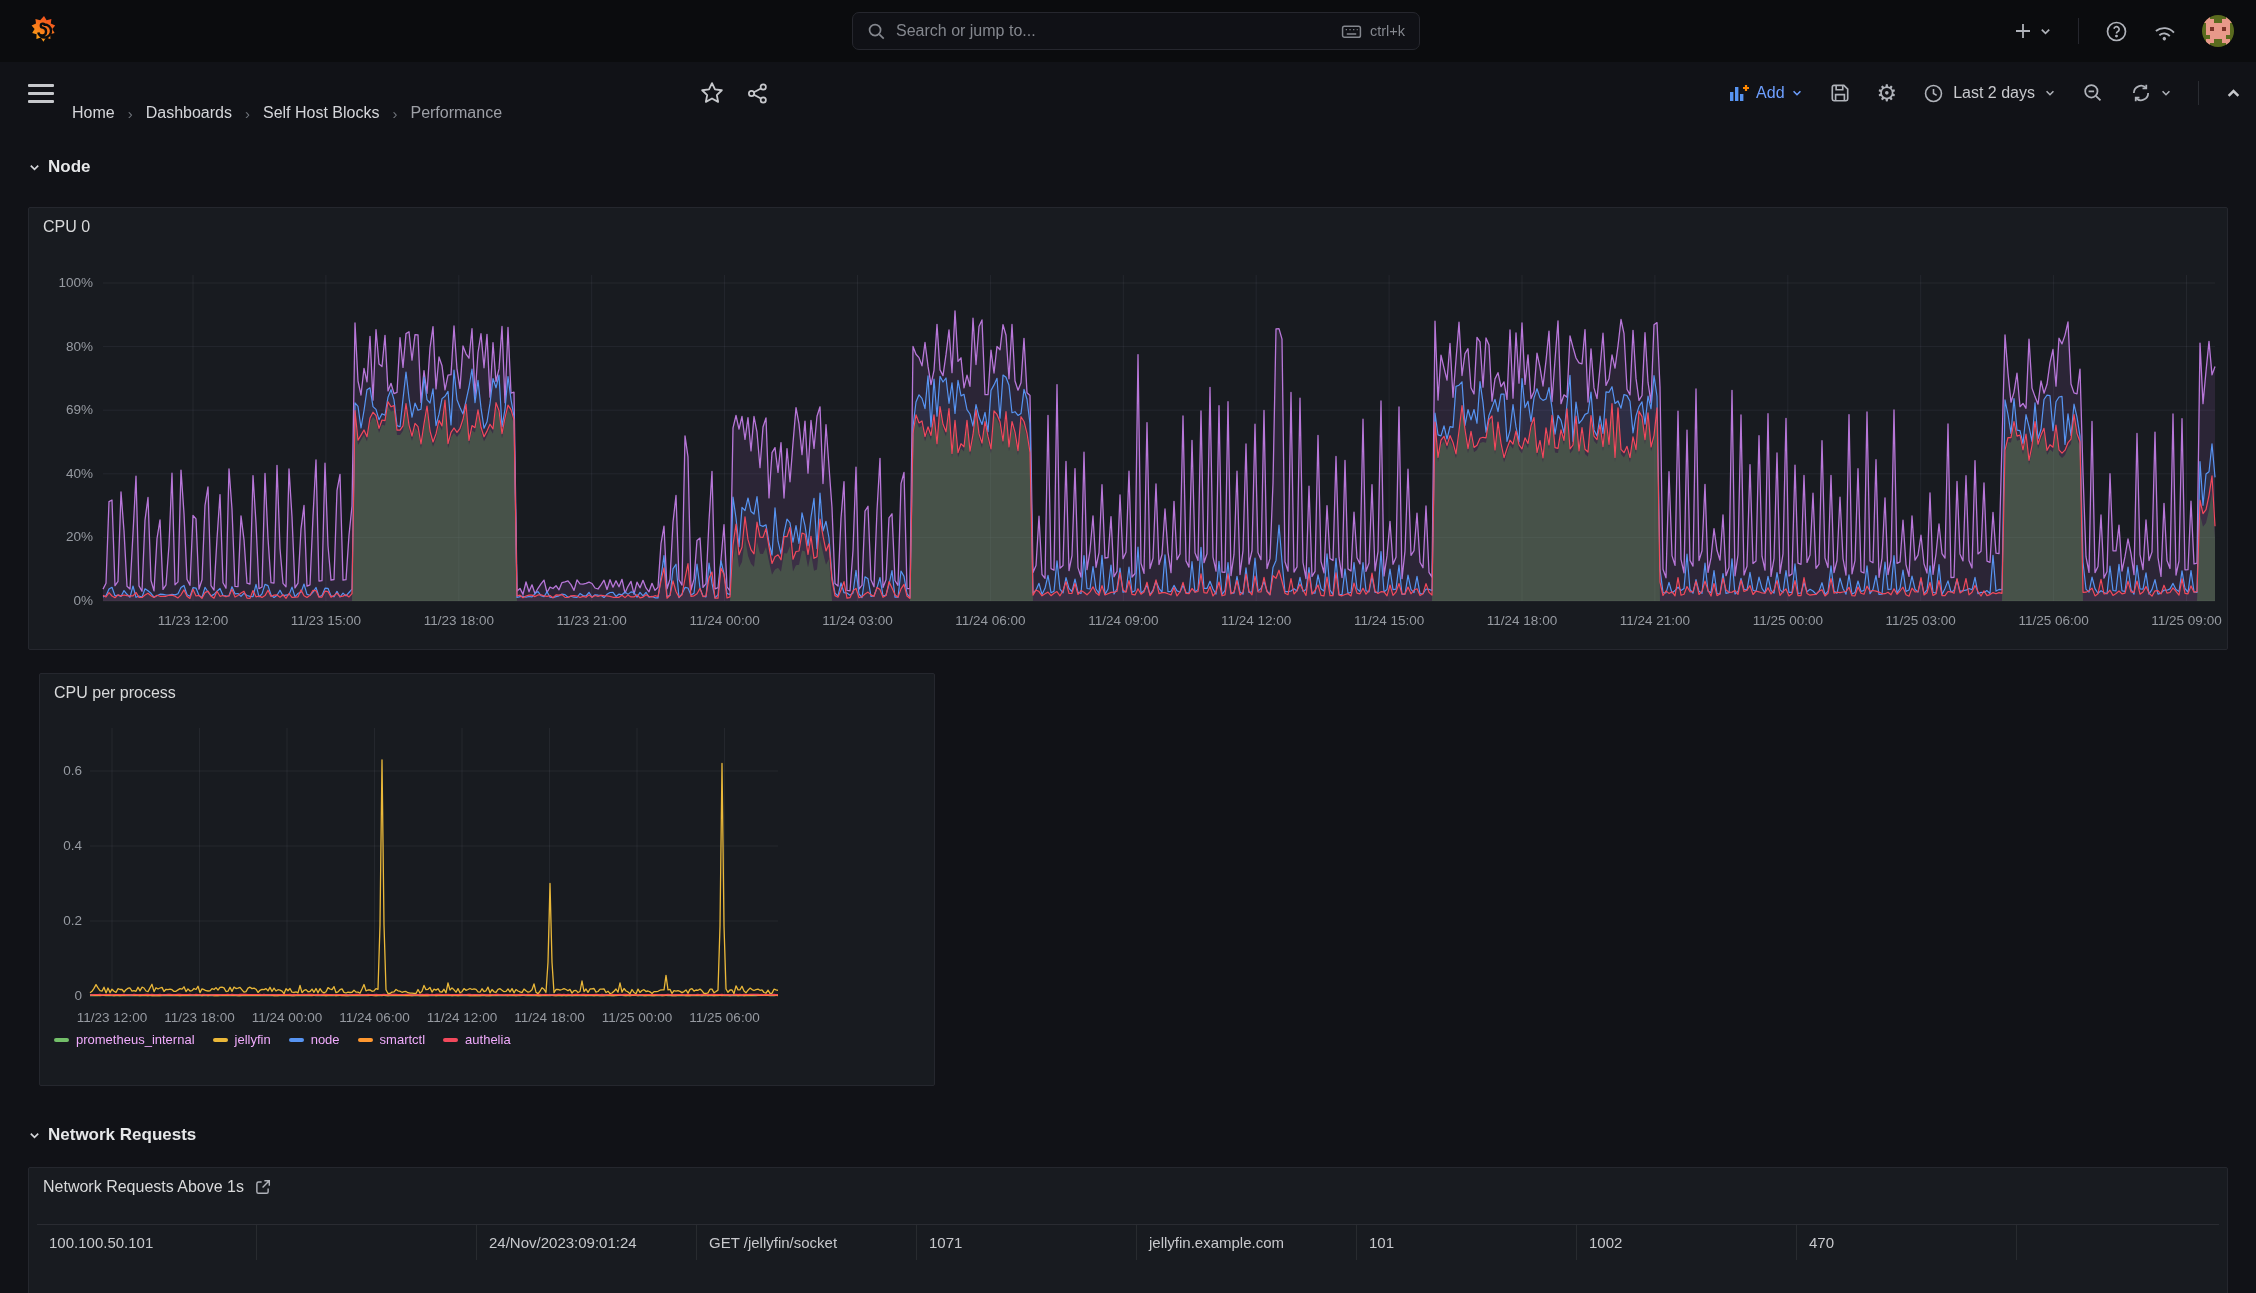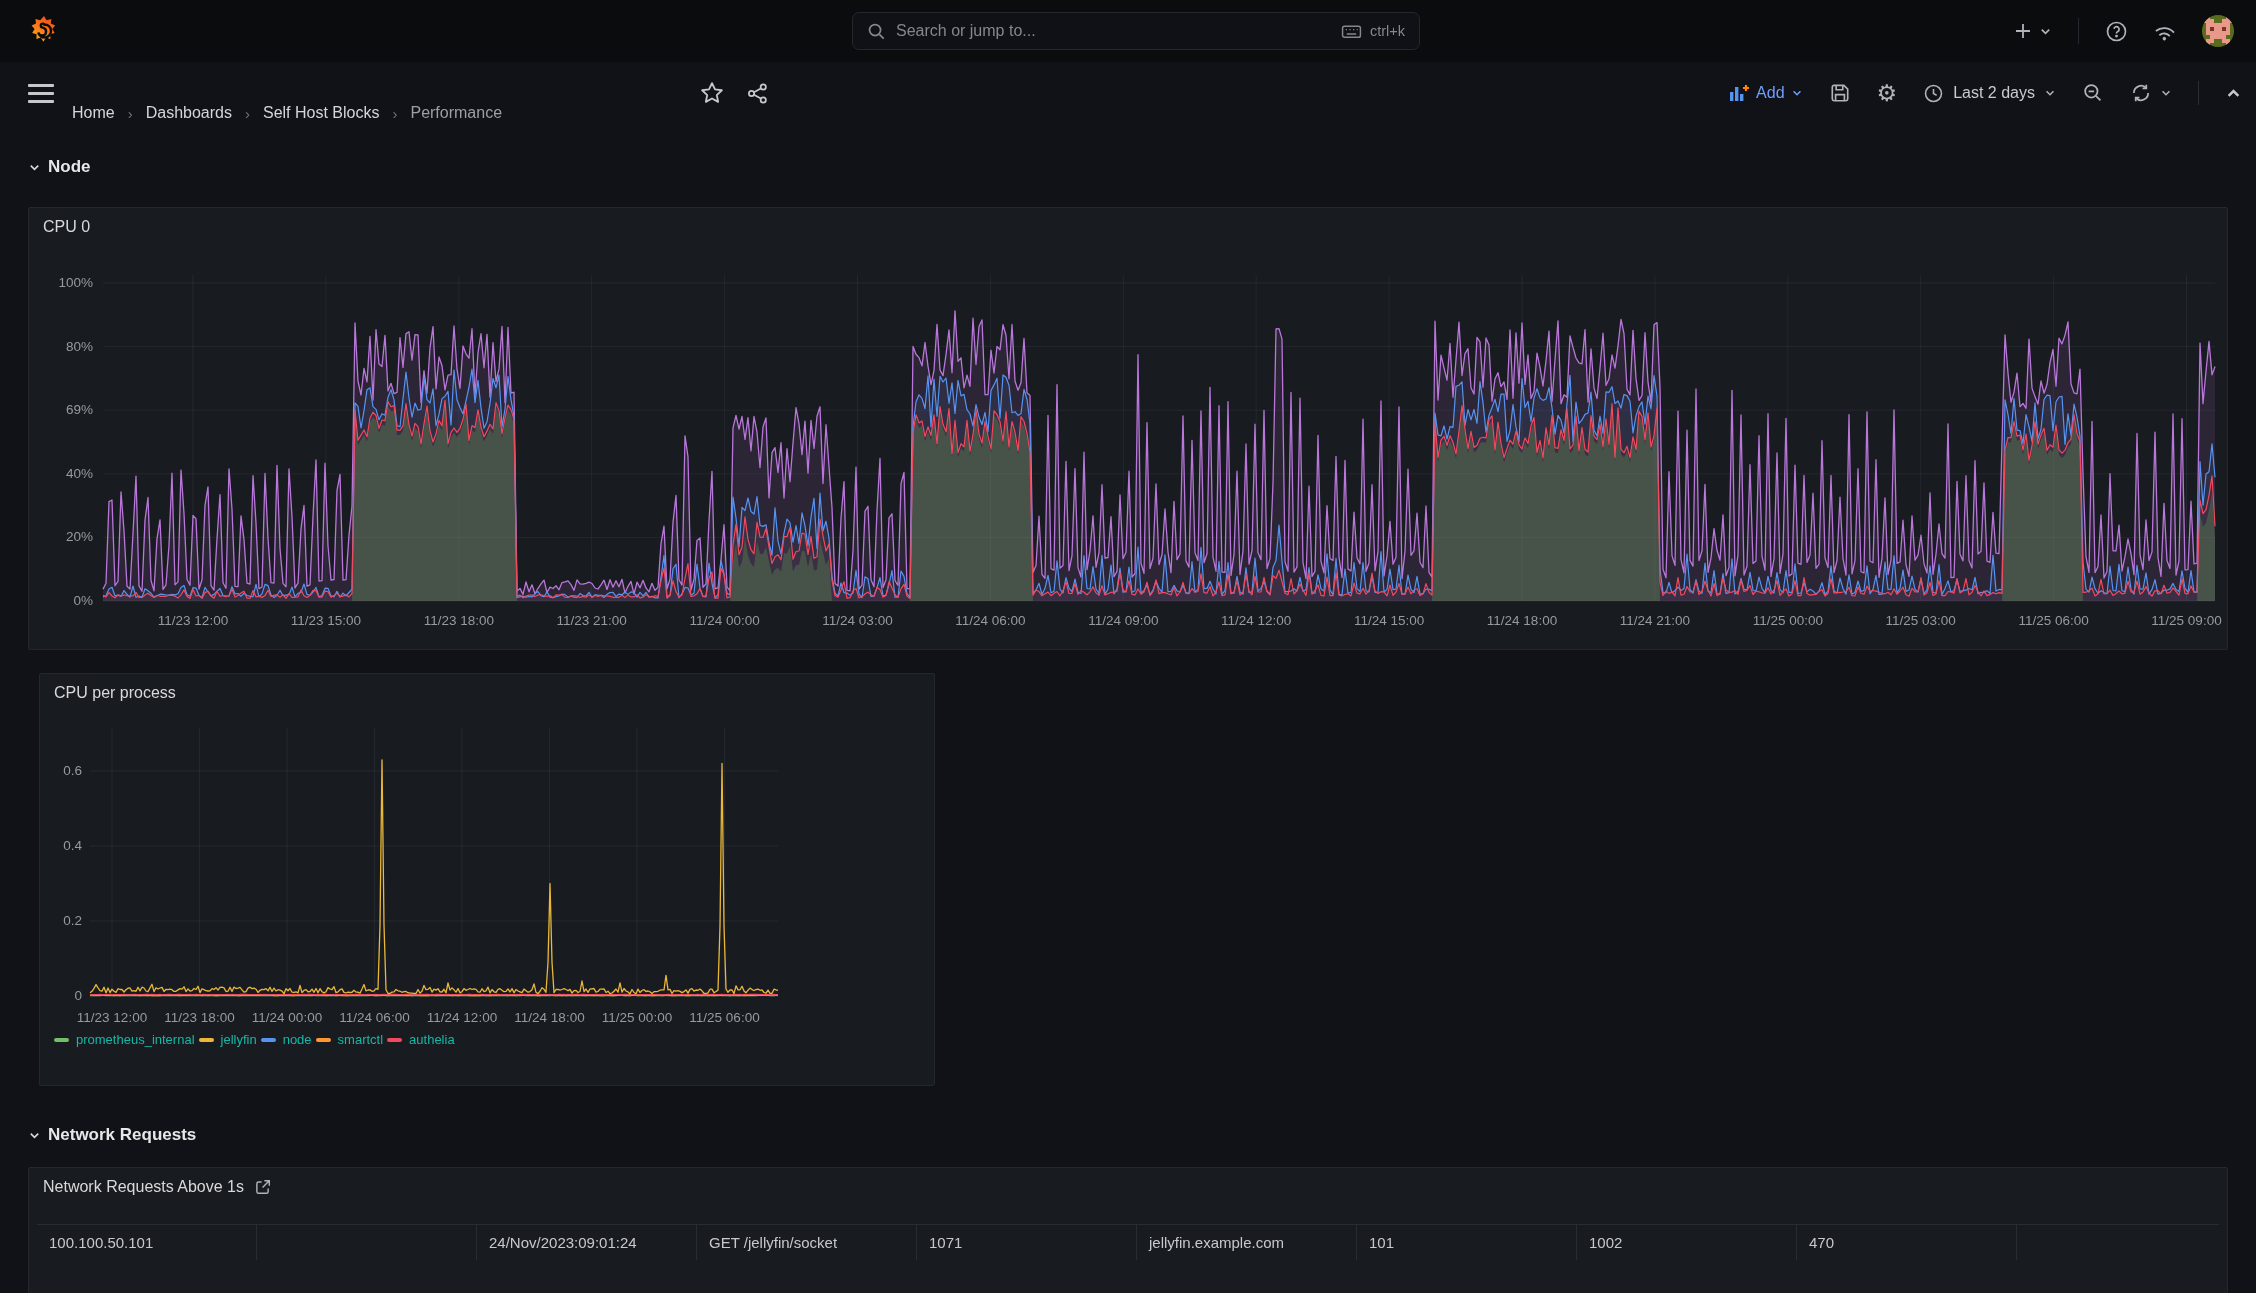--- a/index.html
+++ b/index.html
@@ -40,21 +40,21 @@
 
   
   .section-header { position:absolute; display:flex; align-items:center; gap:7px; cursor:pointer; }
   .section-header .label { font-size:17px; font-weight:700; color:#e6e7e9; }
   .panel { position:absolute; background:#181b20; border:1px solid #25272e; border-radius:2px; }
   .panel-title { position:absolute; left:14px; top:10px; font-size:16px; color:#d8d9da; display:flex; gap:10px; align-items:center; }
   .tick-label { position:absolute; font-size:13.5px; color:#969aa1; }
   .tick-x { text-align:center; }
   .tick-y { text-align:right; }
 
-  .legend { position:absolute; display:flex; gap:4px; align-items:center; font-size:13px; color:#14b8a6; }
+  .legend { position:absolute; display:flex; gap:18px; align-items:center; font-size:13px; color:#f0abfc; }
   .legend-item { display:flex; align-items:center; gap:7px; cursor:pointer; }
   .legend-swatch { width:15px; height:4px; border-radius:2px; }
 
   
   .nr-table { position:absolute; left:8px; right:8px; top:56px; }
   .nr-head { display:grid; grid-template-columns:repeat(9,220px) 1fr; }
   .nr-head .cell { padding:14px 6px 12px 12px; font-size:15px; font-weight:700; color:#d2d3d6; cursor:pointer; }
   .nr-sep { height:1px; background:#2a2c32; }
   .nr-row { display:grid; grid-template-columns:repeat(9,220px) 1fr; }
   .nr-row .cell { padding:9px 6px 9px 12px; font-size:15px; color:#c7c8cc; border-right:1px solid rgba(255,255,255,0.07); overflow:hidden; white-space:nowrap; }

